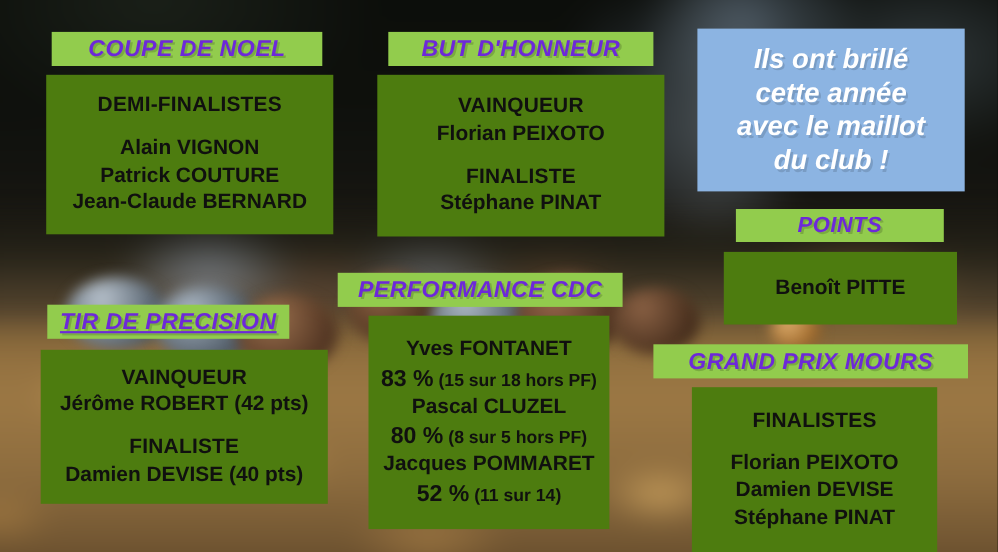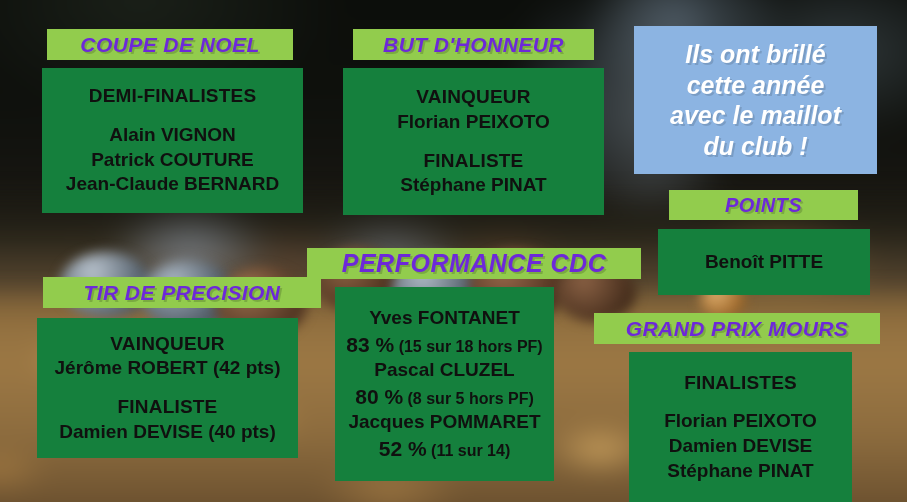--- a/index.html
+++ b/index.html
@@ -90,21 +90,21 @@
     text-align:center;
     display:flex;
     align-items:center;
     justify-content:center;
     white-space:nowrap;
     text-shadow: 2px 2px 0 rgba(0,0,0,.16);
   }
 
   .card {
     position:absolute;
-    background:#15803d;
+    background:#4d7c0f;
     color:#10100f;
     text-align:center;
     display:flex;
     flex-direction:column;
     justify-content:center;
     padding: 6px 8px;
   }
 
   .card .line {
     line-height: 1.30;
@@ -146,24 +146,24 @@
   #card-coupe        { left:42px;  top:68px;  width:261px; height:145px; }
 
   #banner-but        { left:353px; top:29px;  width:241px; height:31px; font-size:21px; }
   #card-but          { left:343px; top:68px;  width:261px; height:147px; }
 
   #callout-brille    { left:634px; top:26px;  width:243px; height:148px; font-size:25px; }
 
   #banner-points     { left:669px; top:190px; width:189px; height:30px; font-size:20px; }
   #card-points       { left:658px; top:229px; width:212px; height:66px; }
 
-  #banner-tir        { left:43px;  top:277px; width:278px; height:31px; font-size:21px; }
+  #banner-tir        { left:43px;  top:277px; width:220px; height:31px; font-size:21px;text-decoration:underline; }
   #card-tir          { left:37px;  top:318px; width:261px; height:140px; }
 
-  #banner-perf       { left:307px; top:248px; width:334px; height:31px; font-size:25px; }
+  #banner-perf       { left:307px; top:248px; width:259px; height:31px; font-size:21px; }
   #card-perf         { left:335px; top:287px; width:219px; height:194px; }
 
   #banner-gp         { left:594px; top:313px; width:286px; height:31px; font-size:21px; }
   #card-gp           { left:629px; top:352px; width:223px; height:150px; }
 
   
   #card-coupe .hdr { font-size:19px; }
   #card-coupe .name{ font-size:19px; }
   #card-but .hdr   { font-size:19px; }
   #card-but .name  { font-size:19px; }

